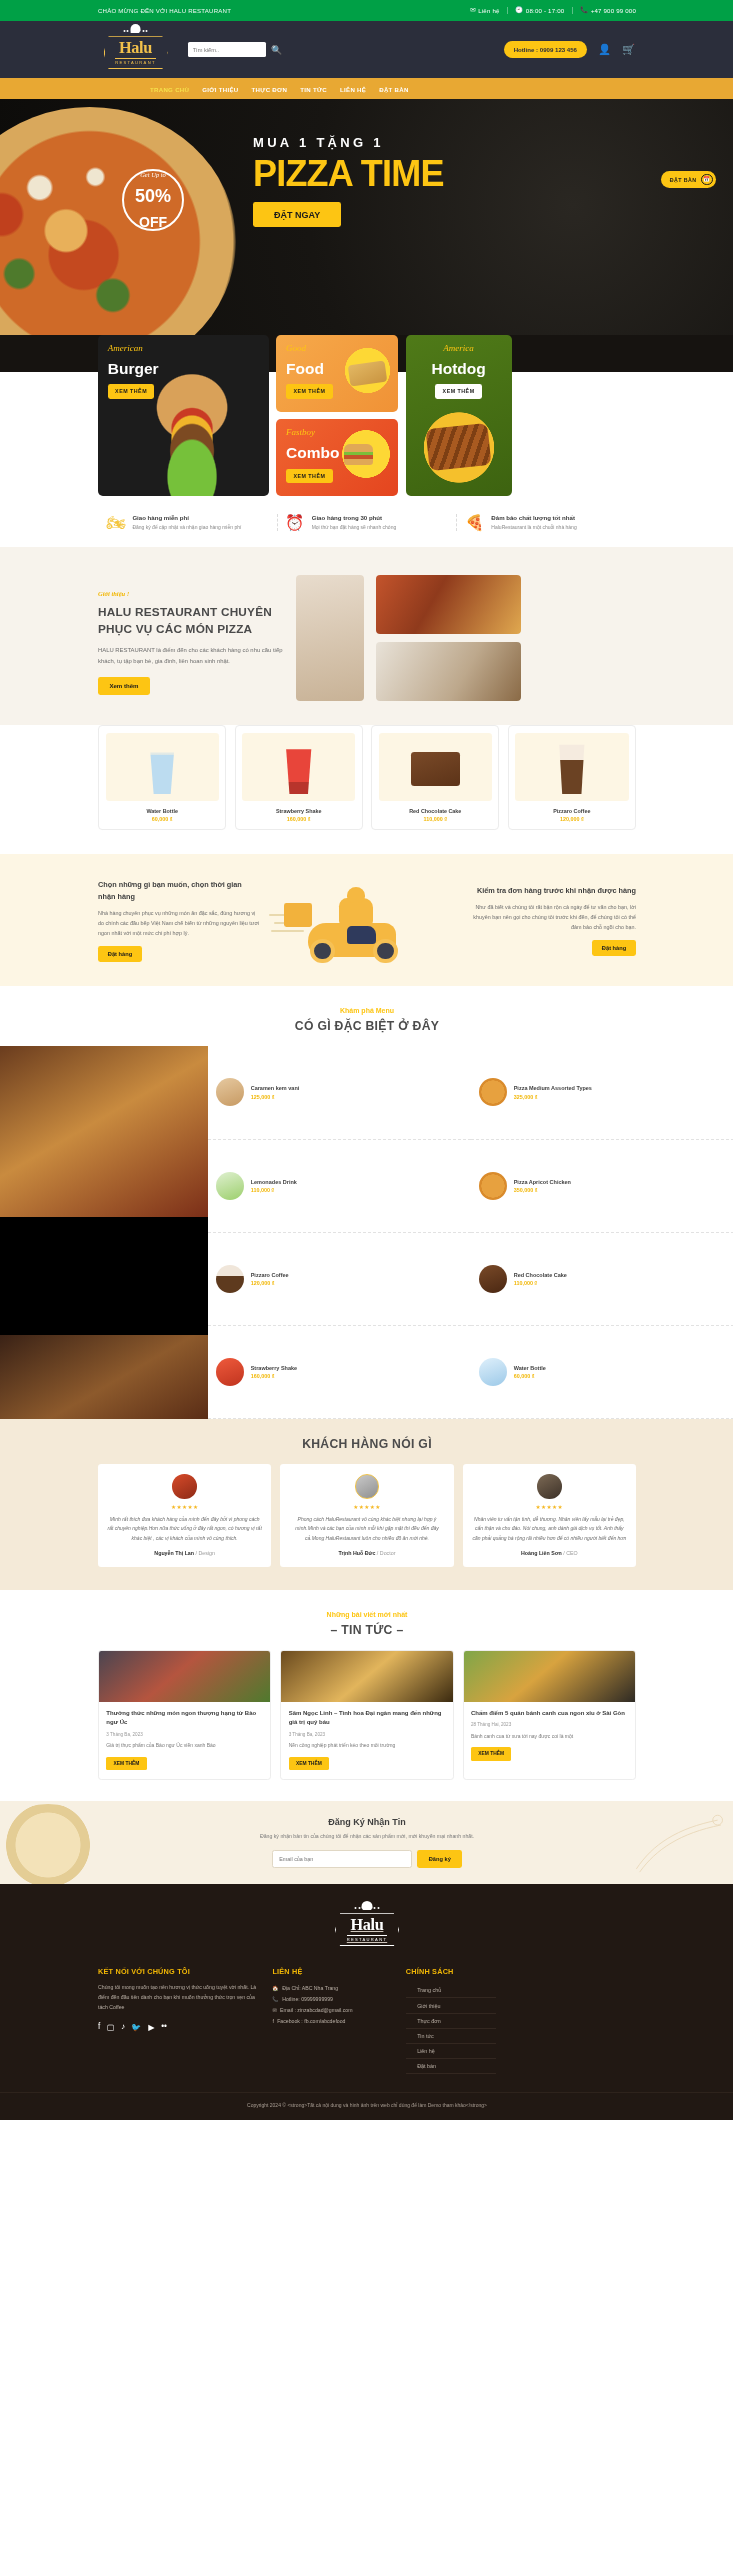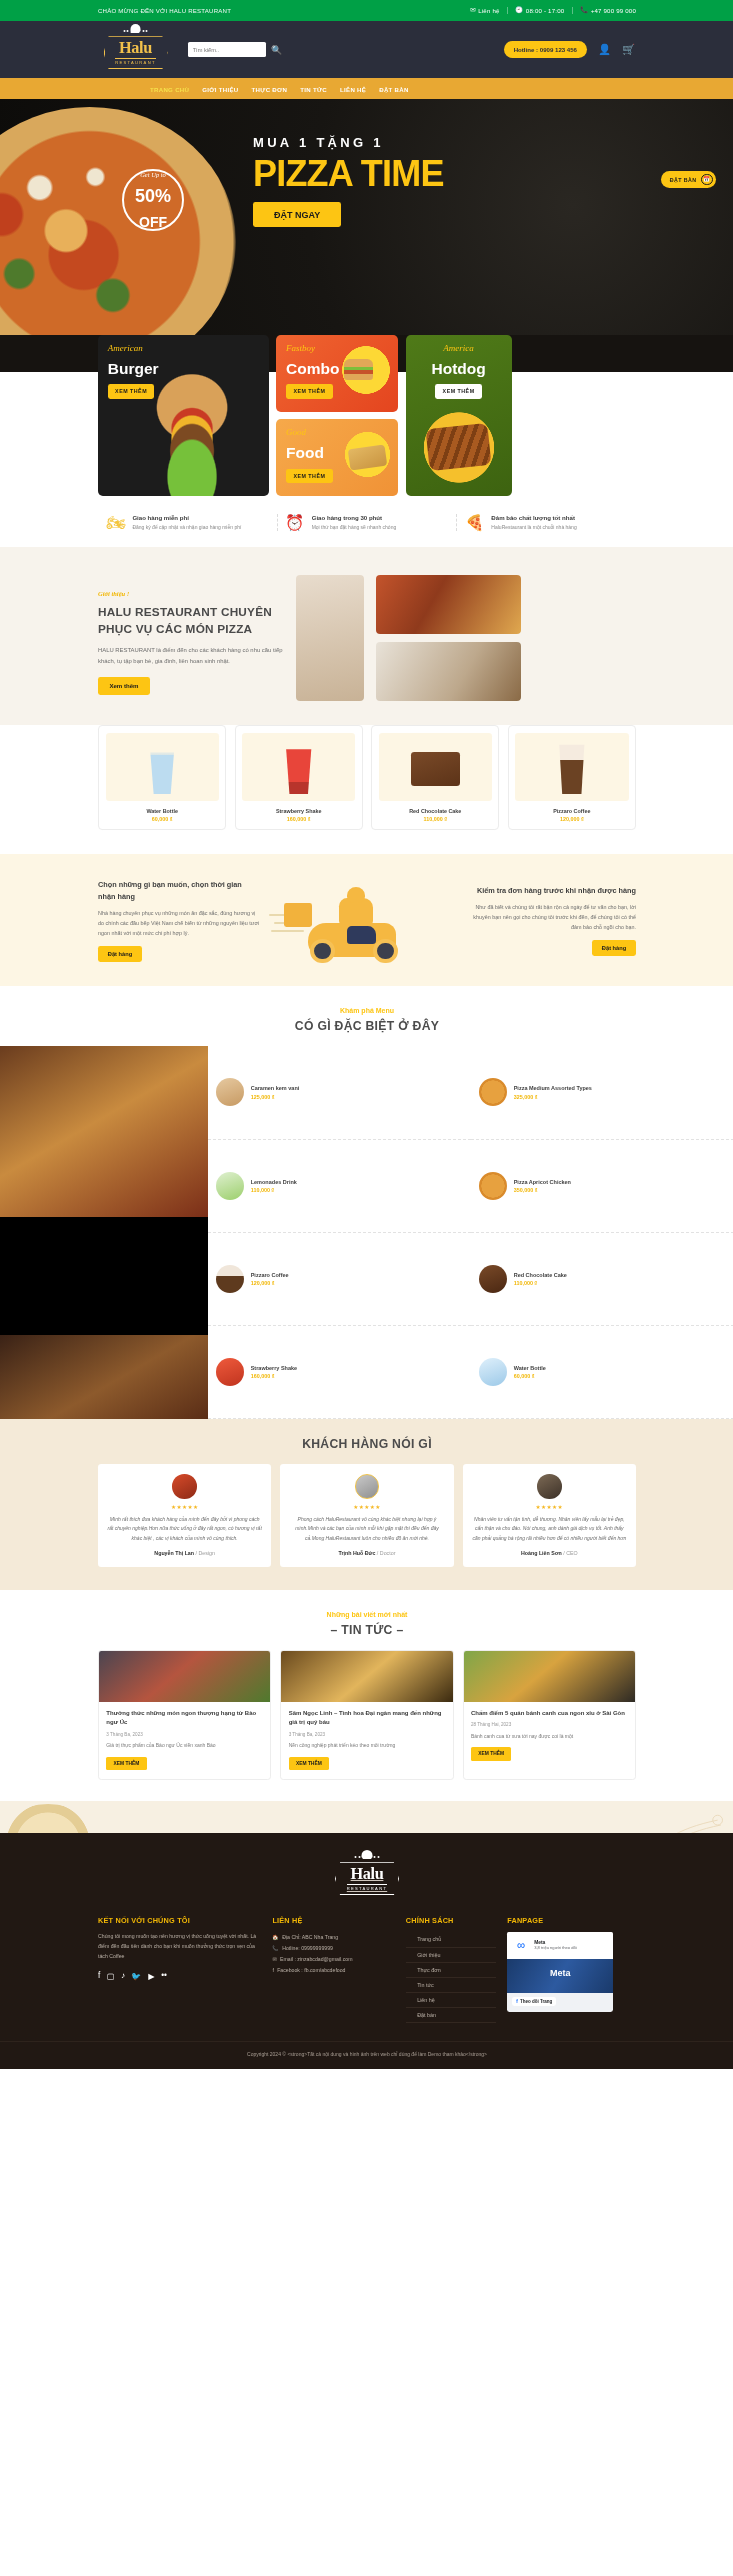--- a/index.html
+++ b/index.html
@@ -407,31 +407,31 @@
     <div class="container">
       <div class="promo">
         <div class="promo-left">
           <div class="pc card-burger">
             <div class="pc-script">American</div>
             <div class="pc-title">Burger</div>
             <button class="pc-btn">XEM THÊM</button>
           </div>
         </div>
         <div class="promo-mid">
+          <div class="pc card-food">
+            <div class="pc-script">Good</div>
+            <div class="pc-title">Food</div>
+            <button class="pc-btn">XEM THÊM</button>
+            <div class="food-img"></div>
+          </div>
           <div class="pc card-combo">
             <div class="pc-script">Fastboy</div>
             <div class="pc-title">Combo</div>
             <button class="pc-btn">XEM THÊM</button>
             <div class="combo-img"></div>
-          </div>
-          <div class="pc card-food">
-            <div class="pc-script">Good</div>
-            <div class="pc-title">Food</div>
-            <button class="pc-btn">XEM THÊM</button>
-            <div class="food-img"></div>
           </div>
         </div>
         <div class="promo-right">
           <div class="pc card-hotdog">
             <div class="pc-script">America</div>
             <div class="pc-title">Hotdog</div>
             <button class="pc-btn white">XEM THÊM</button>
             <div class="hotdog-img"></div>
           </div>
         </div>
@@ -693,20 +693,28 @@
     </div>
   </div>
 
   <div class="nl-sec">
     <div class="nl-pasta"></div>
     <svg class="nl-deco" viewBox="0 0 120 80">
       <path d="M10,70 C30,40 60,20 110,10" stroke="#caa05a" stroke-width="1.2" fill="none"></path>
       <path d="M14,74 C34,46 64,26 114,16" stroke="#caa05a" stroke-width="1.2" fill="none"></path>
       <circle cx="110" cy="10" r="6" stroke="#caa05a" stroke-width="1.2" fill="none"></circle>
     </svg>
+    <div class="nl-inner">
+      <div class="nl-title">Đăng Ký Nhận Tin</div>
+      <div class="nl-sub">Đăng ký nhận bản tin của chúng tôi để nhận các sản phẩm mới, mới khuyến mại nhanh nhất.</div>
+      <div class="nl-form">
+        <input class="nl-input" placeholder="Email của bạn" style="">
+        <button class="nl-btn">Đăng ký</button>
+      </div>
+    </div>
   </div>
 
   <div class="footer">
     <div class="f-logo">
       <div class="logo">
         <div class="chef-hat">
           <span class="hat-dot"></span>
             <span class="hat-dot"></span>
           <span class="hat-main"></span>
           <span class="hat-dot"></span>
@@ -753,38 +761,19 @@
         </div>
         <div class="fc3">
           <div class="fh">CHÍNH SÁCH</div>
           <a class="flink" href="#">Trang chủ</a>
           <a class="flink" href="#">Giới thiệu</a>
           <a class="flink" href="#">Thực đơn</a>
           <a class="flink" href="#">Tin tức</a>
           <a class="flink" href="#">Liên hệ</a>
           <a class="flink" href="#">Đặt bàn</a>
         </div>
-        <div class="fc4">
-          <div class="fh">FANPAGE</div>
-          <div class="fb-card">
-            <div class="fb-top">
-              <div class="fb-logo">∞</div>
-              <div>
-                <div class="fb-name">Meta</div>
-                <div class="fb-sub">3,8 triệu người theo dõi</div>
-              </div>
-            </div>
-            <div class="fb-cover">
-              <div class="fb-cover-meta">Meta</div>
-            </div>
-            <div class="fb-follow">
-              <span class="bi">f</span>
-              <span>Theo dõi Trang</span>
-            </div>
-          </div>
-        </div>
       </div>
     </div>
     <div class="copy">Copyright 2024 © &lt;strong&gt;Tất cả nội dung và hình ảnh trên web chỉ dùng để làm Demo tham khảo&lt;/strong&gt;</div>
   </div>
 
 </div>
 
 
 </body></html>

